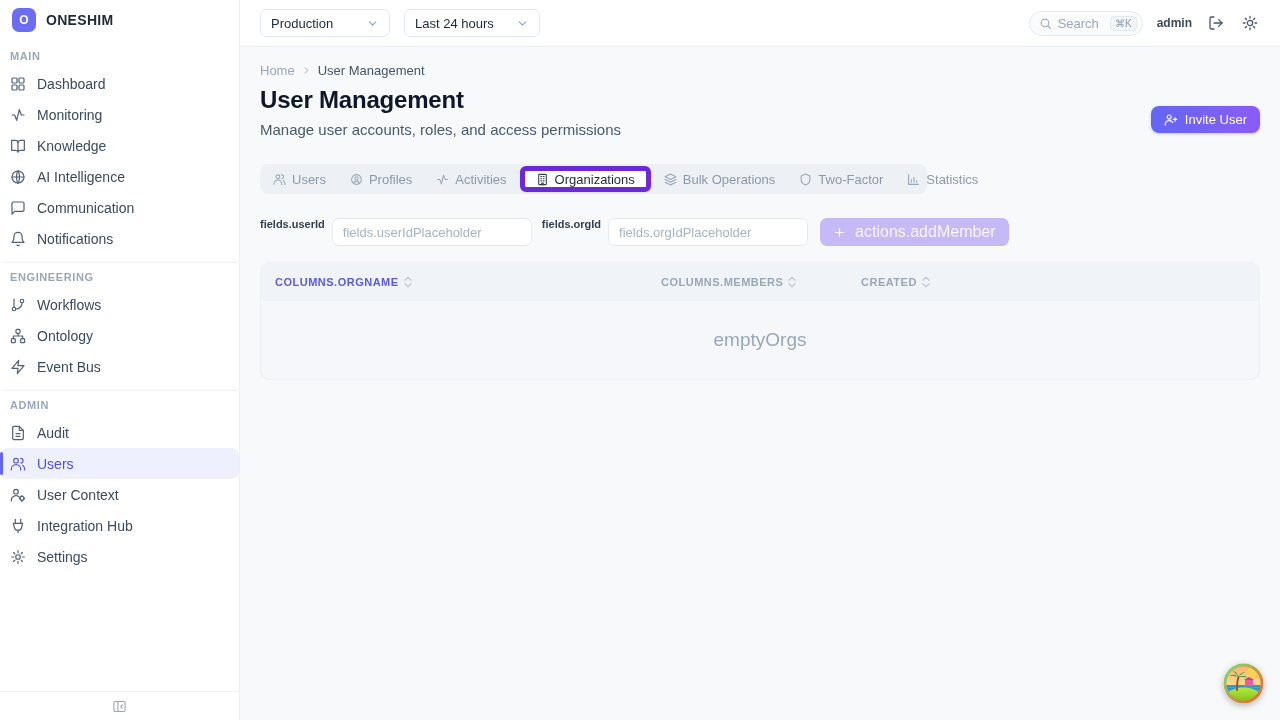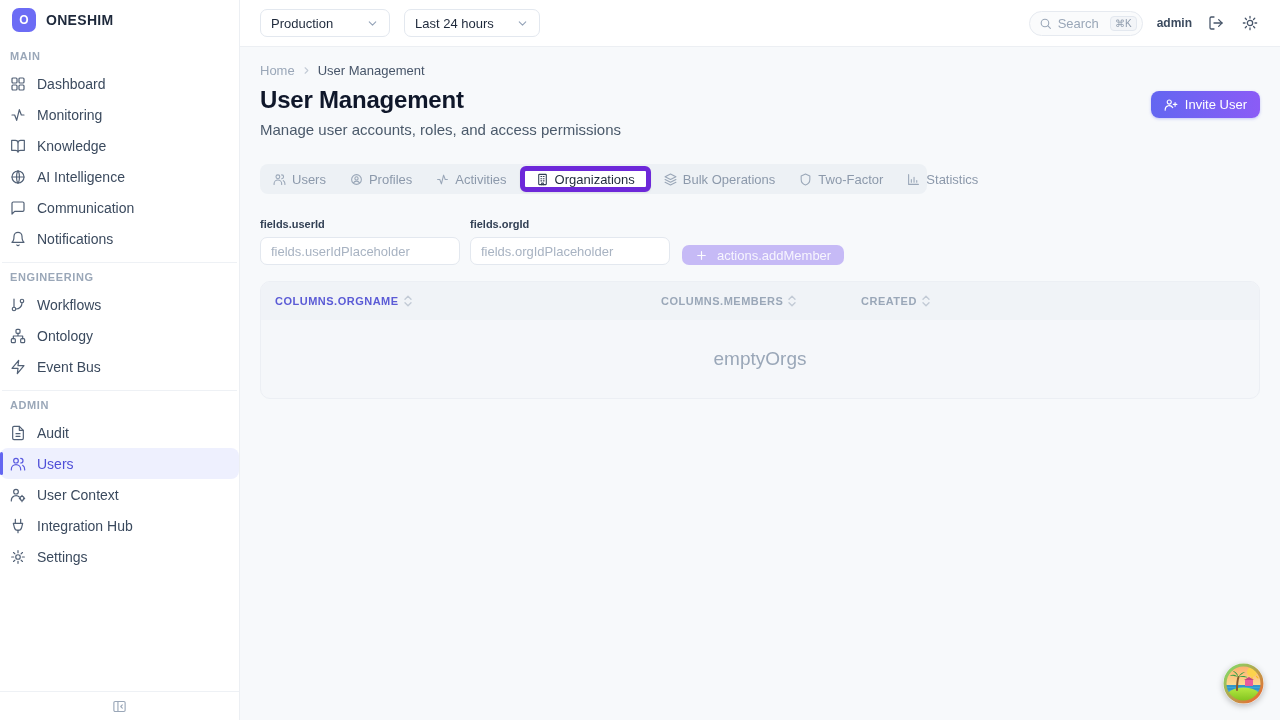--- a/index.html
+++ b/index.html
@@ -37,36 +37,36 @@
   .icon-btn { background:none; border:none; color:#475569; cursor:pointer; padding:2px; display:flex; }
 
   .content { padding:14px 20px 0 20px; }
 
   
   .breadcrumb { display:flex; align-items:center; gap:6px; font-size:13px; color:#9aa7b8; margin-top:2px; }
   .breadcrumb .crumb-current { color:#475569; }
   .header-row { display:flex; align-items:flex-start; justify-content:space-between; margin-top:8px; }
   .page-title { font-size:24px; font-weight:700; color:#0f172a; letter-spacing:-.2px; }
   .page-subtitle { font-size:15px; color:#4b5a6b; margin-top:7px; }
-  .invite-btn { margin-top:5px; height:27px; display:flex; align-items:center; gap:7px; padding:0 13px; border:none; border-radius:8px; color:#fff; font-size:13px; font-weight:500; font-family:inherit; background:linear-gradient(90deg,#6366f1,#8b5cf6); cursor:pointer; box-shadow:0 1px 3px rgba(99,102,241,.35); }
+  .invite-btn { margin-top:20px; height:27px; display:flex; align-items:center; gap:7px; padding:0 13px; border:none; border-radius:8px; color:#fff; font-size:13px; font-weight:500; font-family:inherit; background:linear-gradient(90deg,#6366f1,#8b5cf6); cursor:pointer; box-shadow:0 1px 3px rgba(99,102,241,.35); }
 
   
   .tabs { margin-top:26px; width:667px; height:30px; background:#edf1f5; border-radius:8px; display:flex; align-items:center; padding:2px; gap:2px; }
   .tab { display:flex; align-items:center; gap:6px; height:26px; padding:0 11px; border-radius:6px; font-size:13px; color:#8c99ab; cursor:pointer; white-space:nowrap; }
   .tab .ticon { color:#9aa7b8; }
   .tab.active { background:#fff; border:5px solid #6d28d9; box-shadow:0 1px 2px rgba(15,23,42,.08); color:#1e293b; font-weight:500; }
   .tab.active .ticon { color:#334155; }
 
   
   .member-form { display:flex; align-items:flex-end; gap:10px; margin-top:24px; }
-  .field { display:flex; flex-direction:column; gap:7px; }
+  .field { display:flex; flex-direction:row; gap:7px; }
   .field-label { font-size:11px; font-weight:600; color:#334155; }
   .field input { width:200px; height:28px; border:1px solid #e3e8ef; border-radius:7px; padding:0 10px; font-size:13px; font-family:inherit; color:#334155; background:#fff; }
   .field input::placeholder { color:#a8b3c2; }
-  .add-member-btn { height:20px; display:flex; align-items:center; gap:9px; padding:0 13px; margin-left:2px; border:none; border-radius:7px; background:#c6baf6; color:rgba(255,255,255,.85); font-size:13px; font-family:inherit; cursor:not-allowed; }
+  .add-member-btn { height:28px; display:flex; align-items:center; gap:9px; padding:0 13px; margin-left:2px; border:none; border-radius:7px; background:#c6baf6; color:rgba(255,255,255,.85); font-size:16px; font-family:inherit; cursor:not-allowed; }
   .add-member-btn .plus { color:rgba(255,255,255,.95); }
 
   
   .org-table { margin-top:16px; border:1px solid #eceff4; border-radius:10px; overflow:hidden; background:#f5f7fa; }
   .thead { display:flex; align-items:center; height:38px; background:#f0f3f7; }
   .th { display:flex; align-items:center; gap:5px; font-size:11px; font-weight:700; letter-spacing:.5px; color:#9aa7b8; cursor:pointer; }
   .th.sorted { color:#5b5bd6; }
   .th-org { width:400px; padding-left:14px; }
   .th-members { width:200px; }
   .sort-icon { color:#c3cbd6; }

